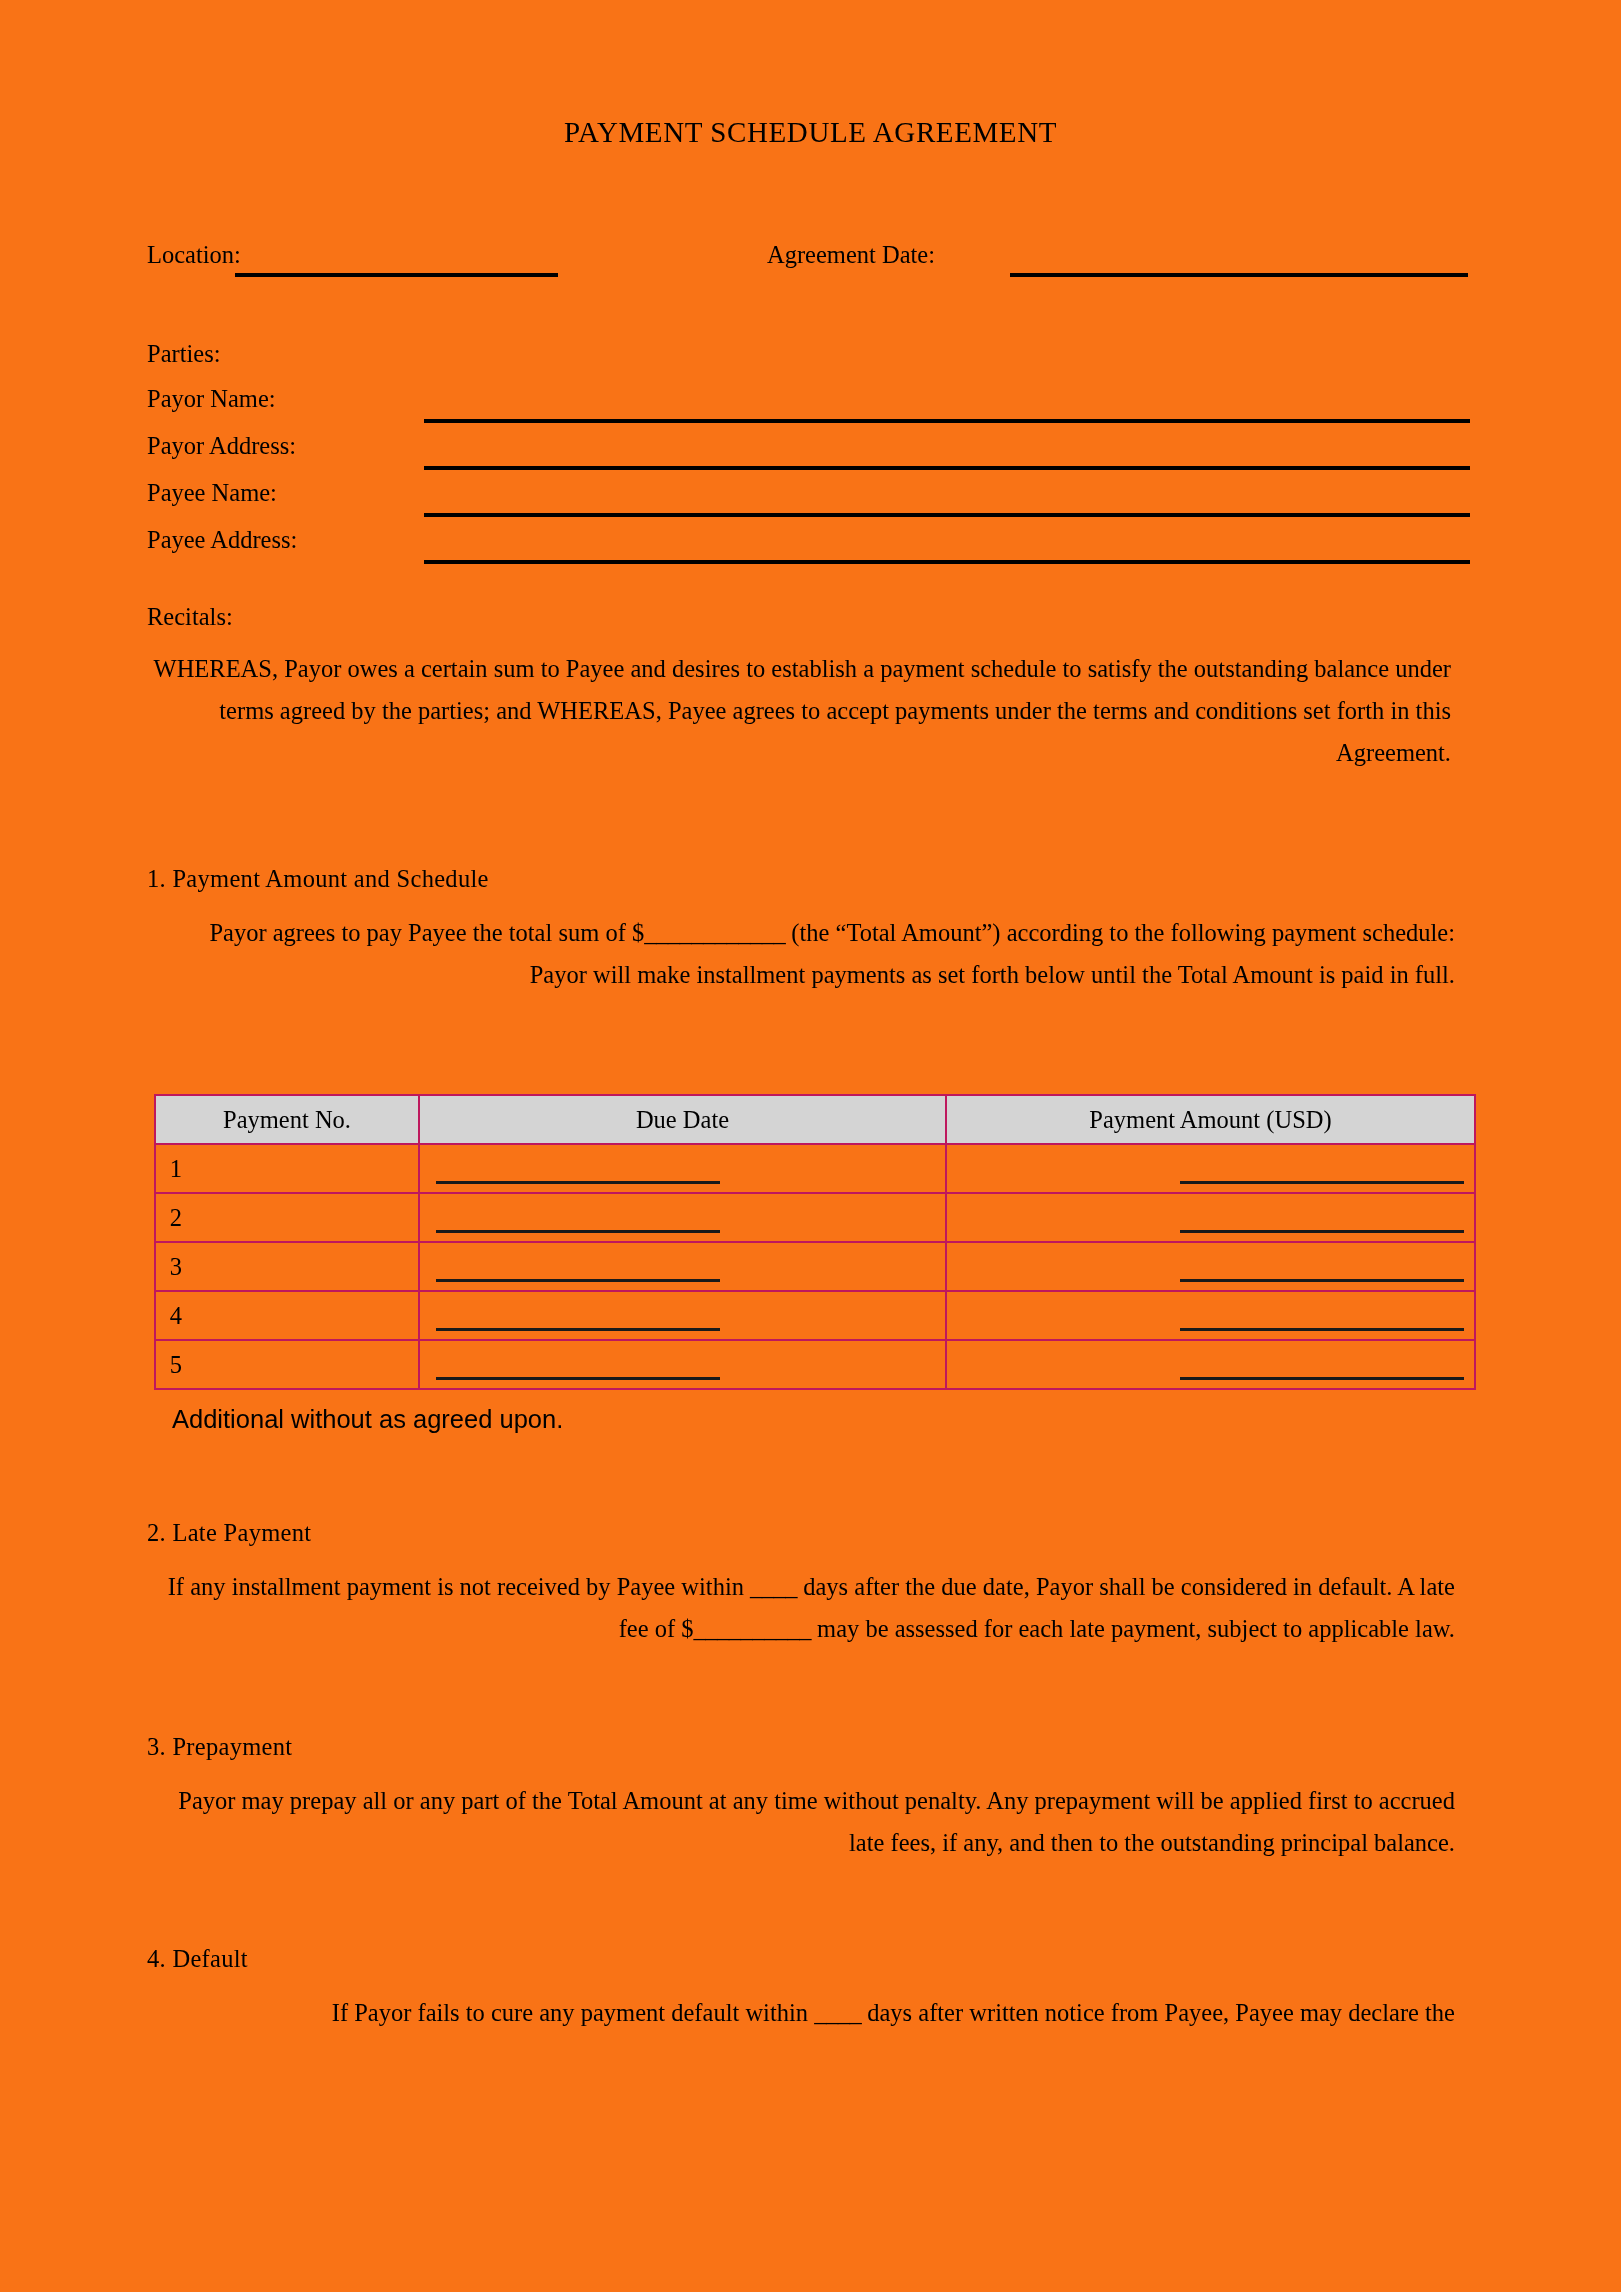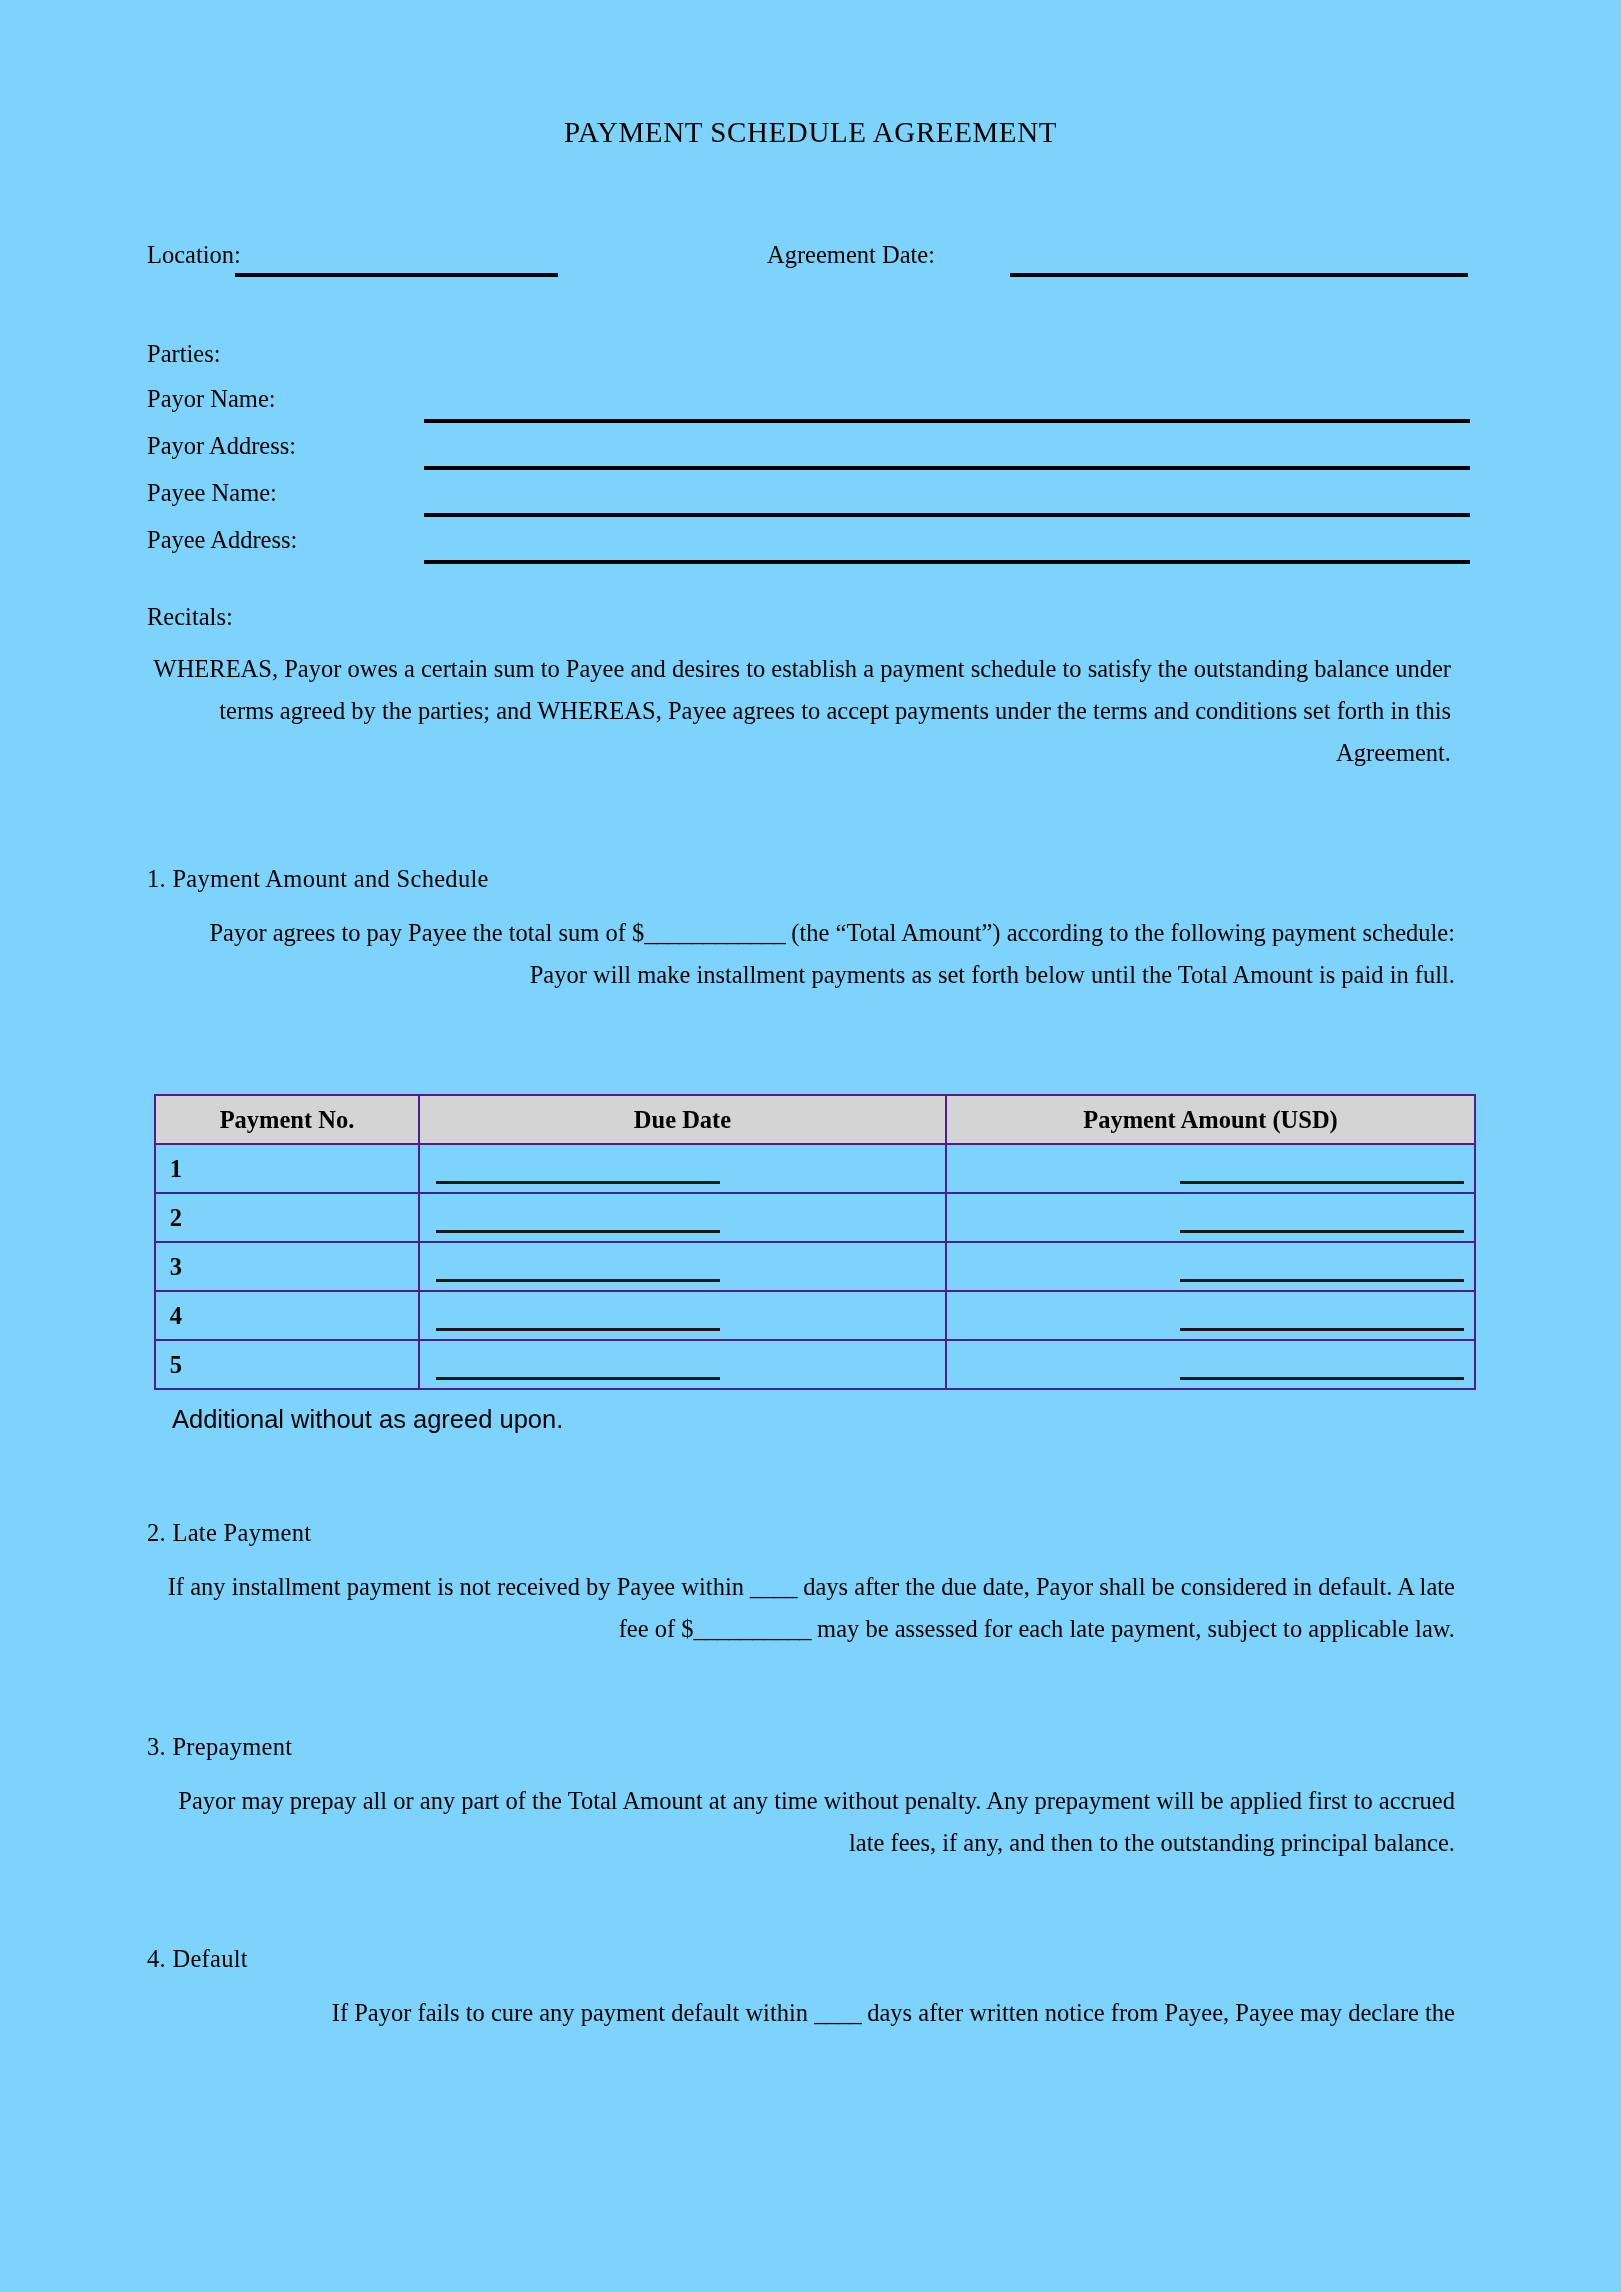--- a/index.html
+++ b/index.html
@@ -14,21 +14,21 @@
     font-family: "Liberation Serif", "DejaVu Serif", serif;
     color: #000000;
     -webkit-font-smoothing: antialiased;
   }
 
   .page {
     position: absolute;
     left: 0; top: 0;
     width: 1621px;
     height: 2293px;
-    background: #7dd3fc;
+    background: #f97316;
     overflow: hidden;
   }
 
   
   .doc-title {
     position: absolute;
     left: 0;
     top: 116px;
     width: 1621px;
     text-align: center;
@@ -142,23 +142,23 @@
     top: 1094px;
     width: 1314px;
   }
   table.pay-table {
     border-collapse: collapse;
     width: 1314px;
     table-layout: fixed;
   }
   table.pay-table th,
   table.pay-table td {
-    border: 2px solid #4c1d95;
+    border: 2px solid #be185d;
     padding: 0;
-    font-weight: 700;
+    font-weight: 400;
   }
   table.pay-table th {
     background: #d4d4d4;
     font-size: 24.5px;
     text-align: center;
     height: 47px;
     vertical-align: middle;
   }
   table.pay-table td {
     height: 47px;

